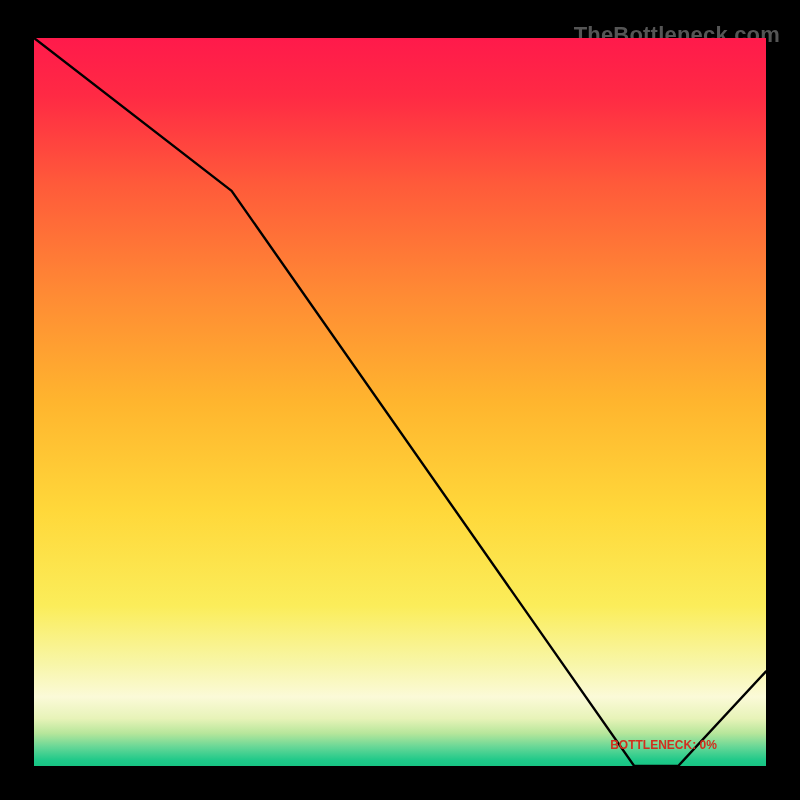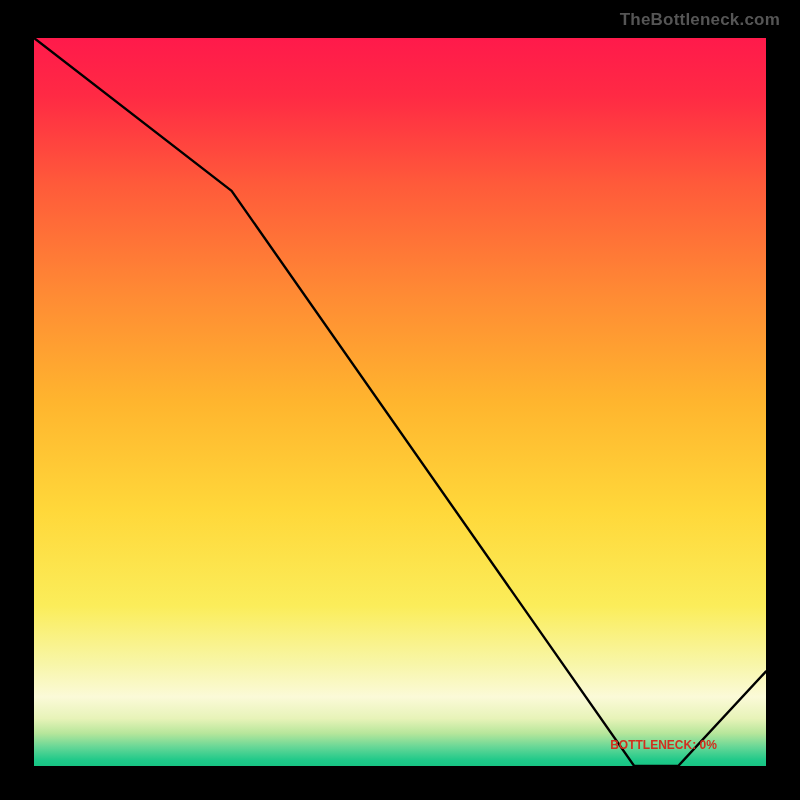--- a/index.html
+++ b/index.html
@@ -12,24 +12,24 @@
     overflow: hidden;
   }
   .frame {
     position: relative;
     width: 800px;
     height: 800px;
     background: #000;
   }
   .watermark {
     position: absolute;
-    top: 10px;
+    top: 22px;
     right: 20px;
     color: #555;
-    font-size: 17px;
+    font-size: 22px;
     font-weight: 600;
     letter-spacing: 0.2px;
     user-select: none;
   }
   
   .plot {
     position: absolute;
     left: 34px;
     top: 38px;
     width: 732px;   

